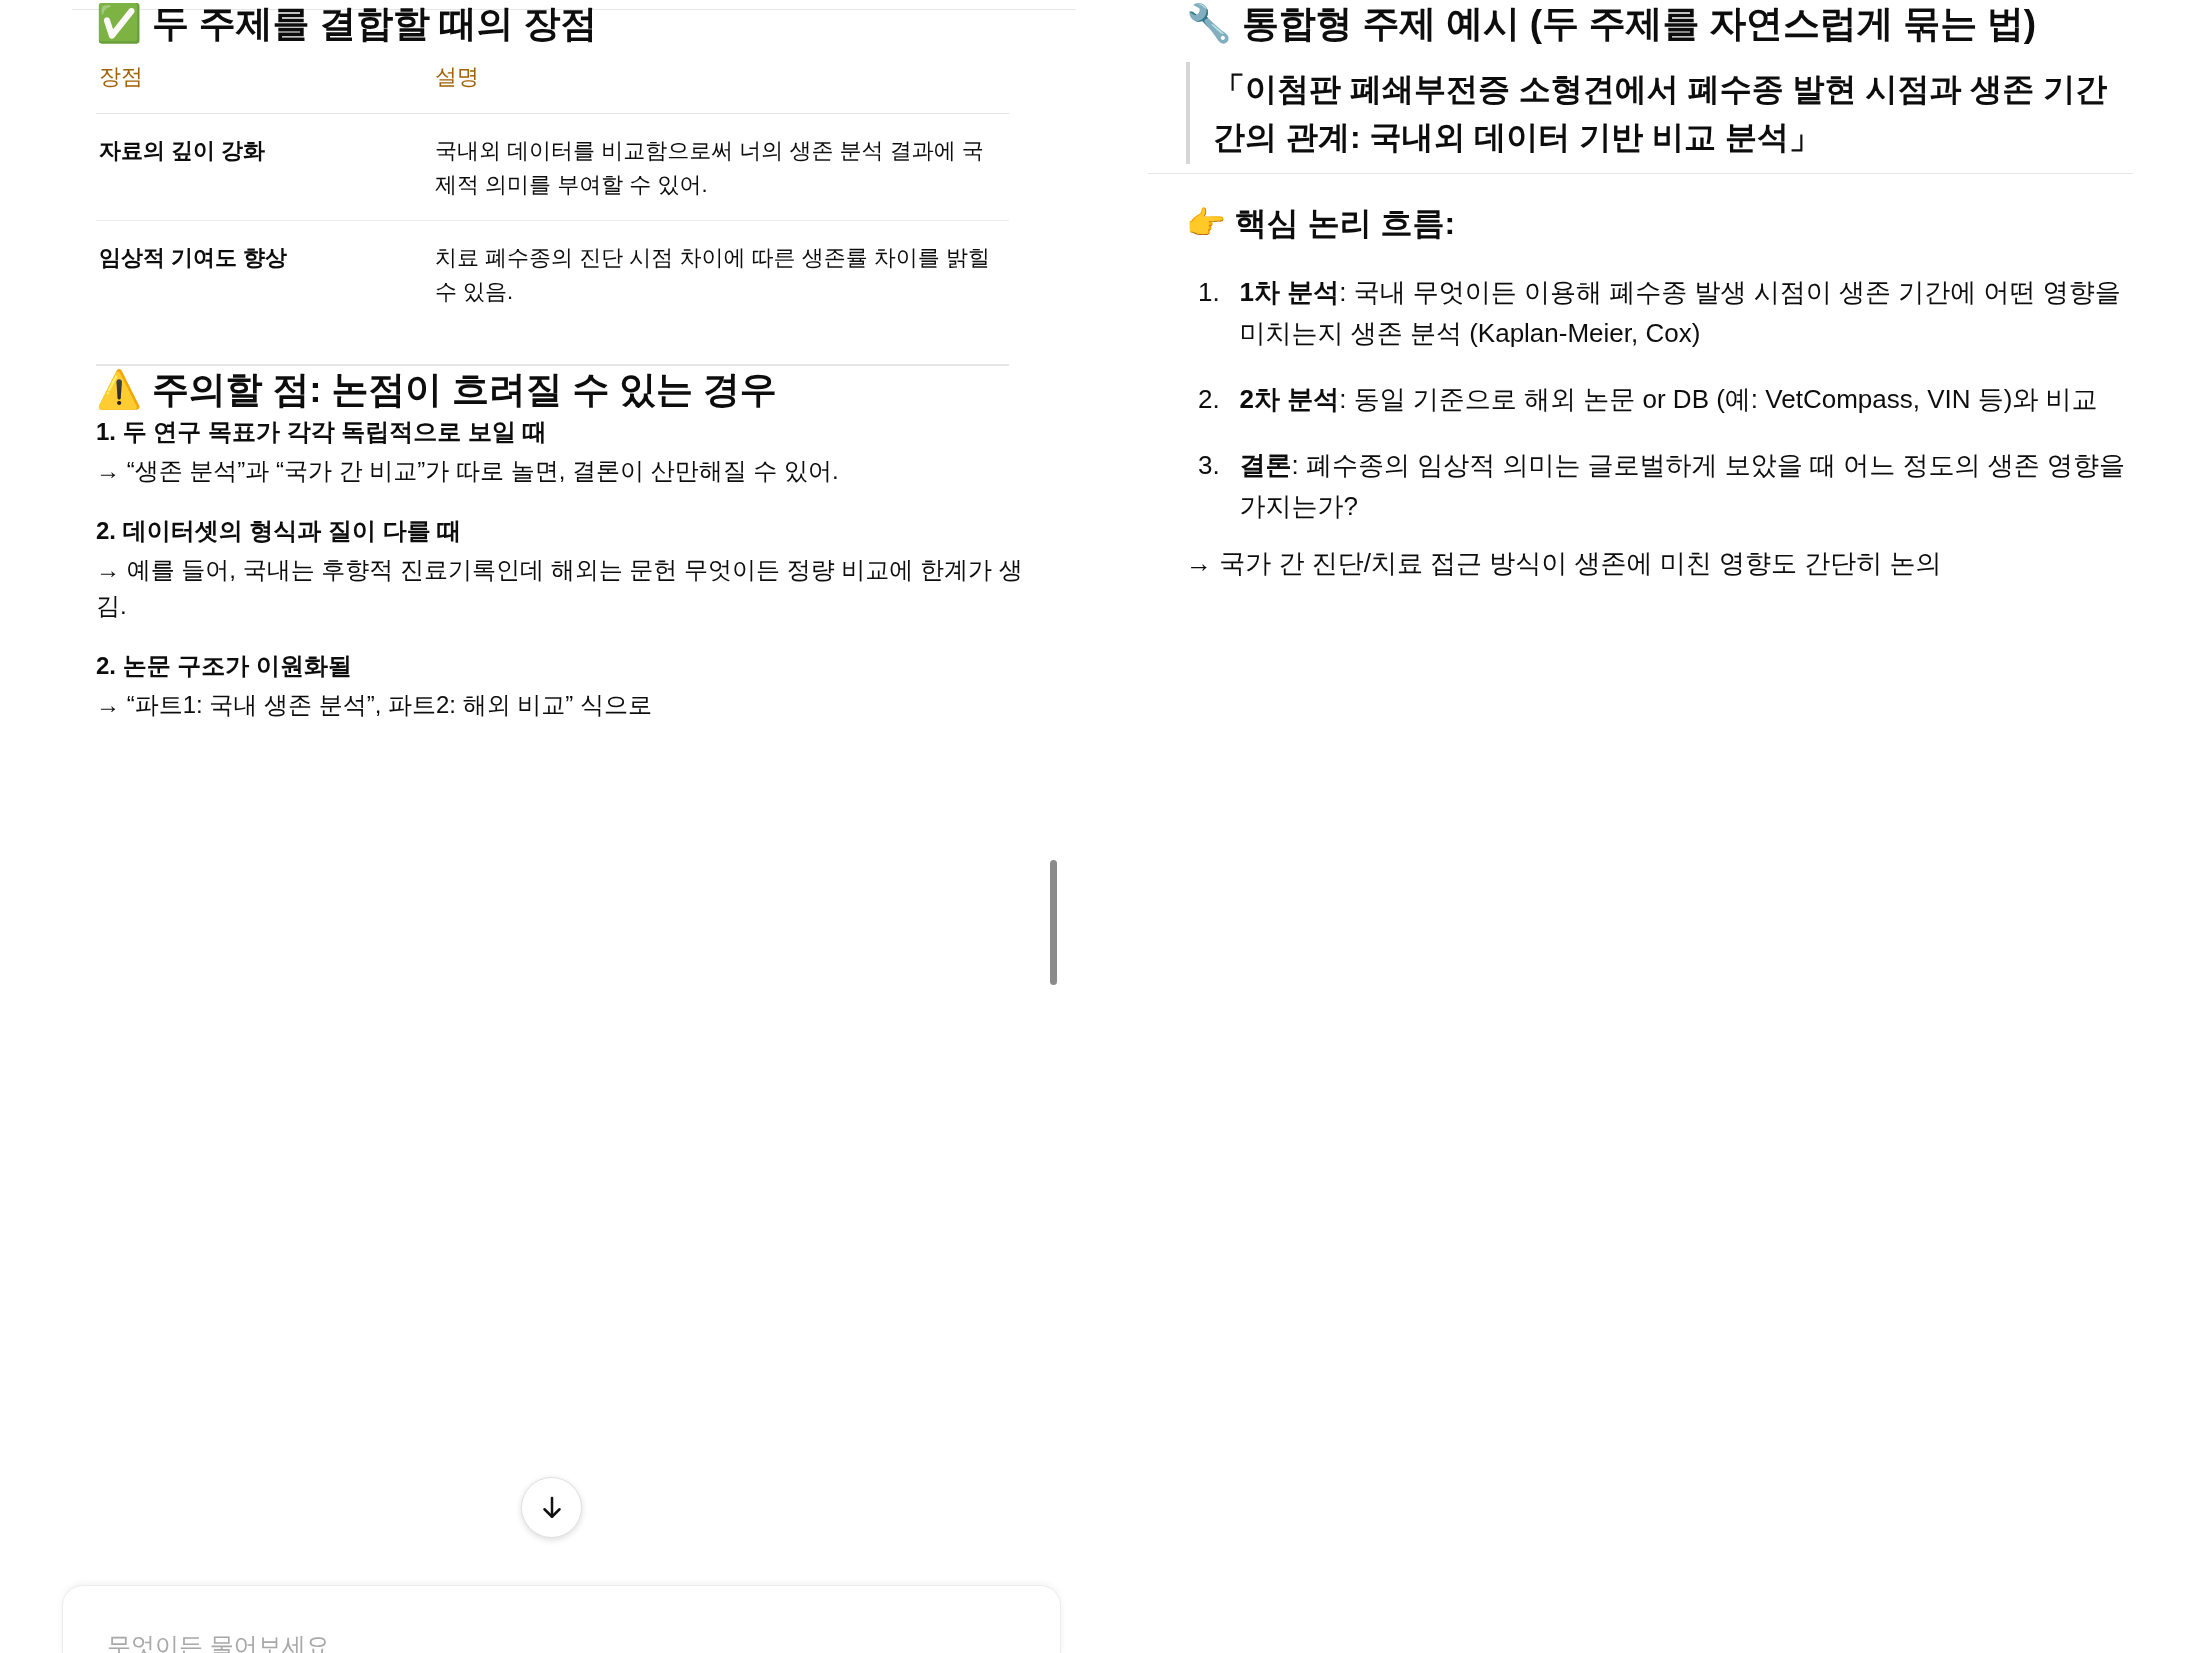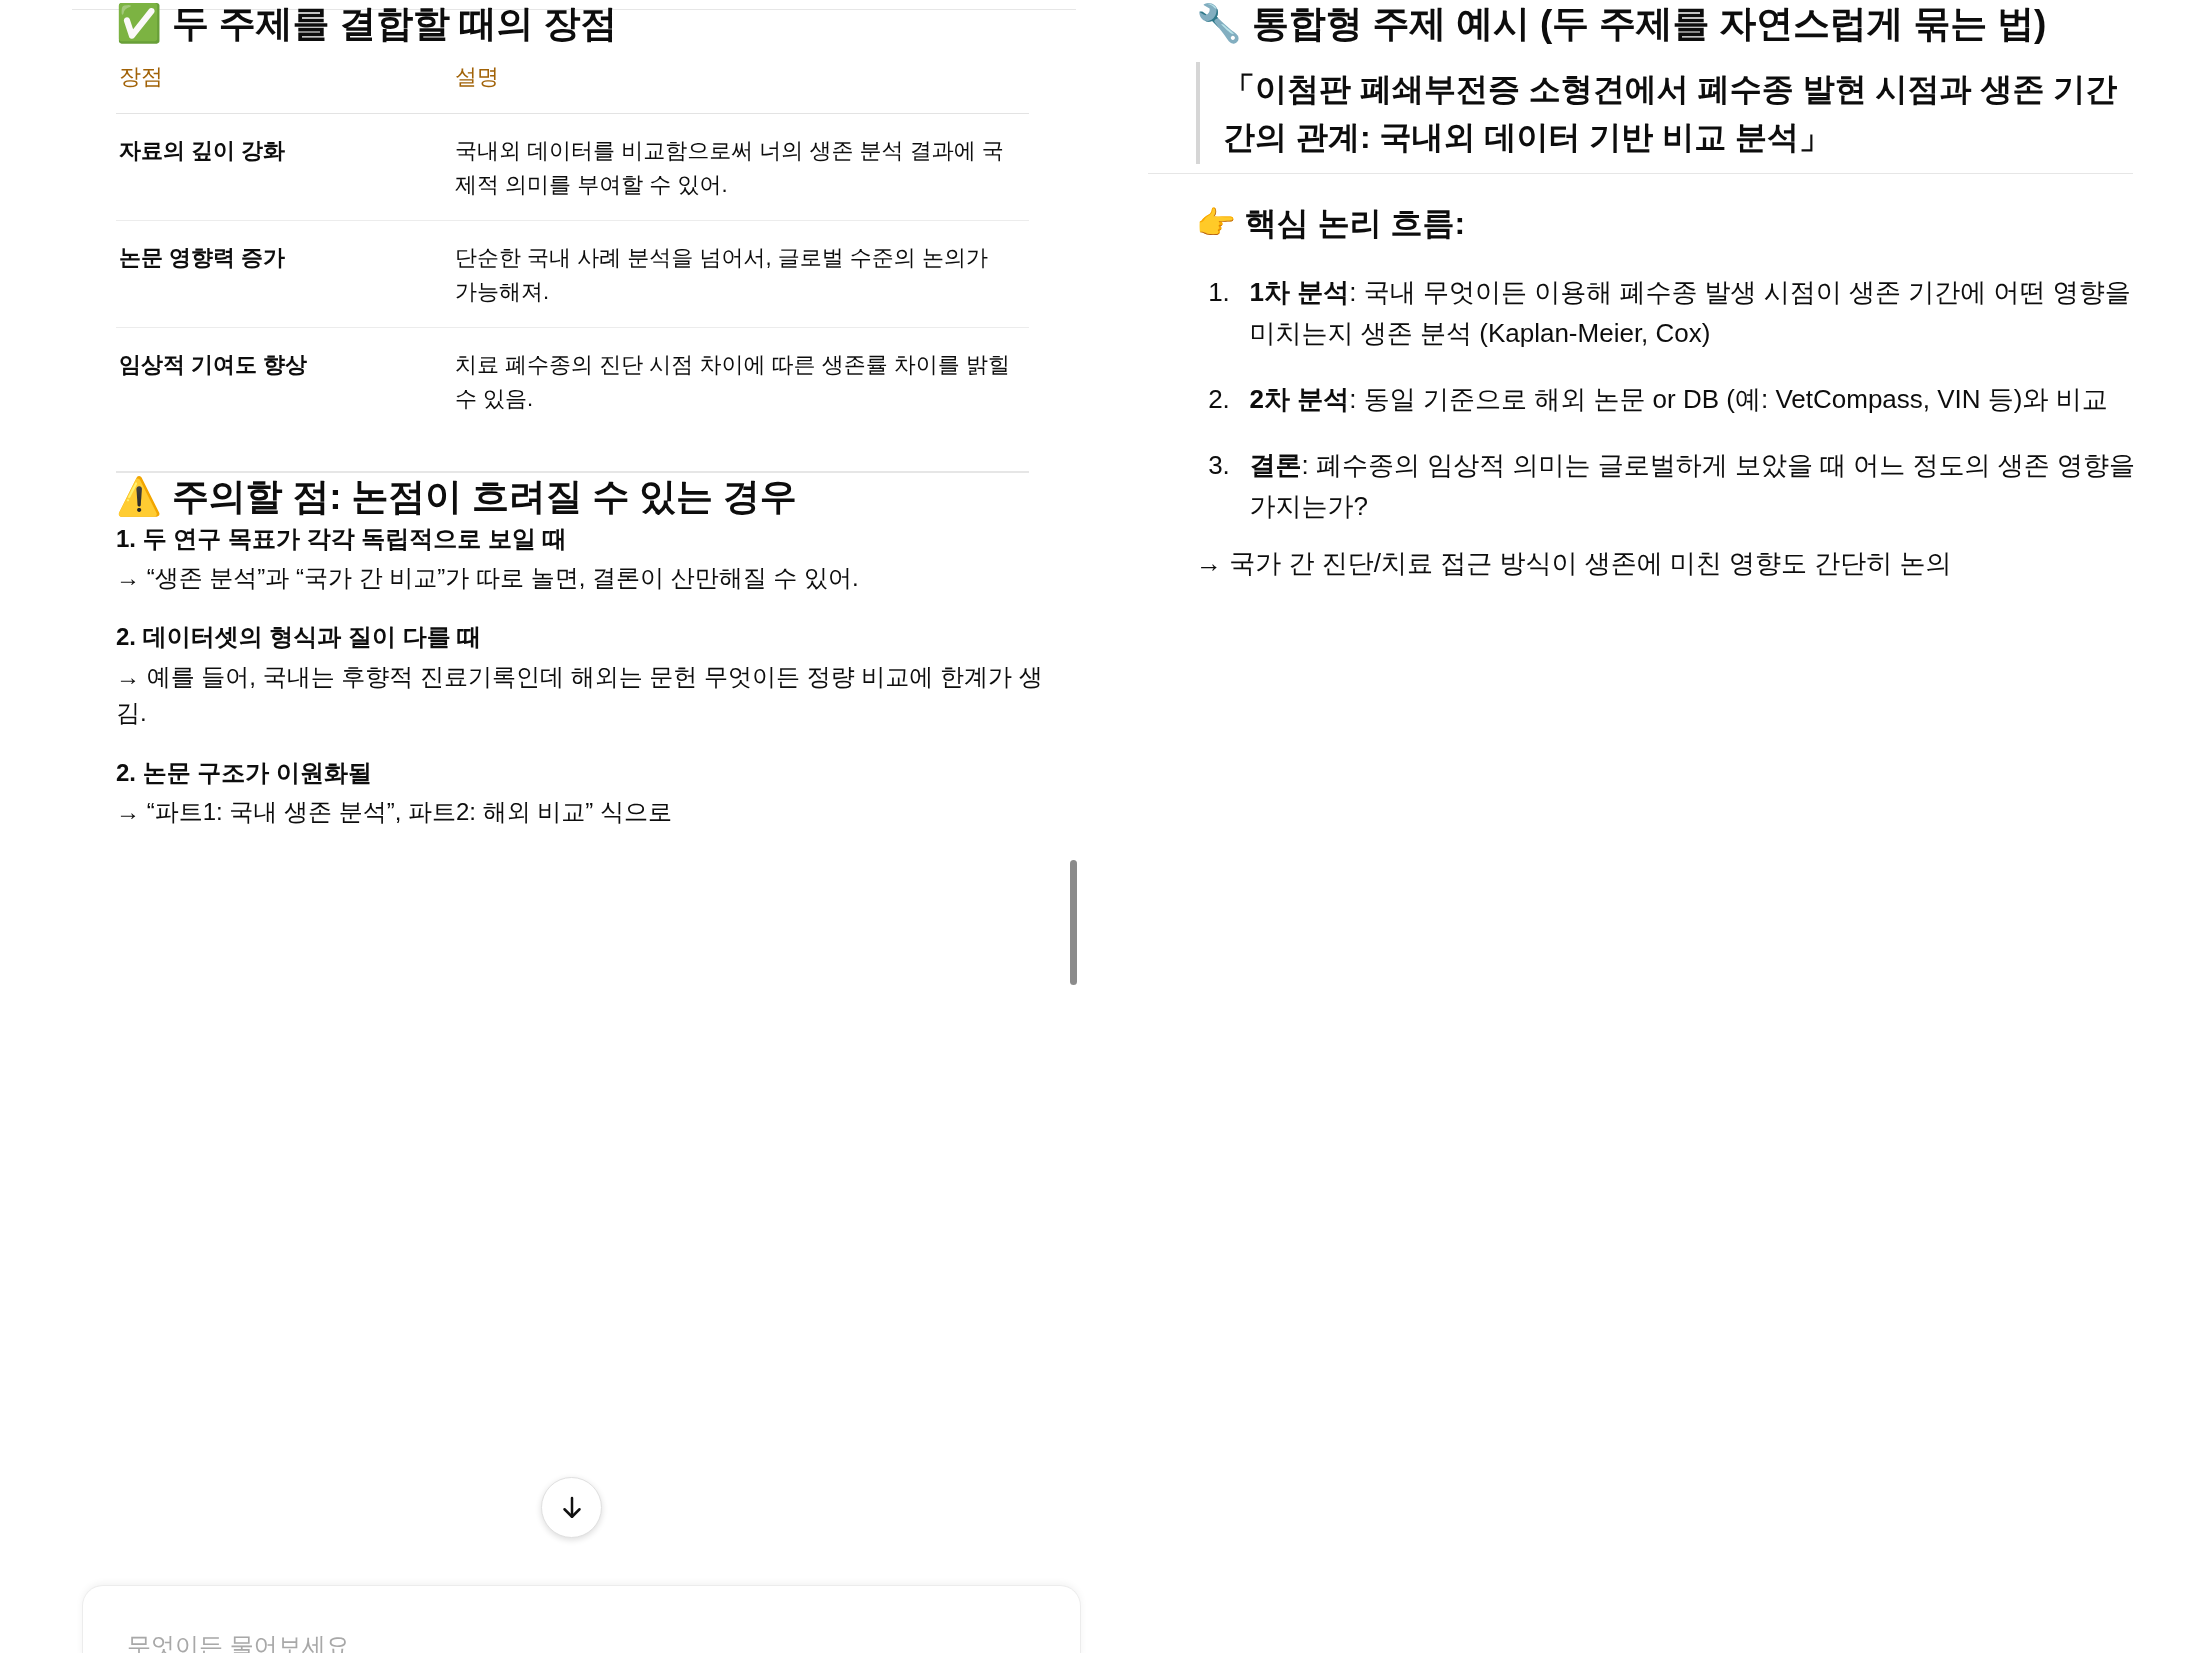--- a/index.html
+++ b/index.html
@@ -23,21 +23,20 @@
     display: flex;
     flex-direction: row;
     padding: 0;
   }
 
   
   .col-left {
     width: 1100px;
     padding: 0 58px 0 96px;
     position: relative;
-    margin-left: 20px;
   }
   .col-right {
     width: 1105px;
     padding: 0 58px 0 86px;
     position: relative;
   }
 
   
   .top-rule {
     position: absolute;
@@ -254,24 +253,20 @@
           <th class="c1">장점</th>
           <th class="c2">설명</th>
         </tr>
       </thead>
       <tbody>
         <tr>
           <td class="c1">자료의 깊이 강화</td>
           <td class="c2">국내외 데이터를 비교함으로써 너의 생존 분석 결과에 국제적 의미를 부여할 수 있어.</td>
         </tr>
         <tr>
-          <td class="c1">논문 영향력 증가</td>
-          <td class="c2">단순한 국내 사례 분석을 넘어서, 글로벌 수준의 논의가 가능해져.</td>
-        </tr>
-        <tr>
           <td class="c1">임상적 기여도 향상</td>
           <td class="c2">치료 폐수종의 진단 시점 차이에 따른 생존률 차이를 밝힐 수 있음.</td>
         </tr>
       </tbody>
     </table>
 
     <div class="divider"></div>
 
     <h2 class="section-title warn-title">
       <span class="emoji">⚠️</span>

